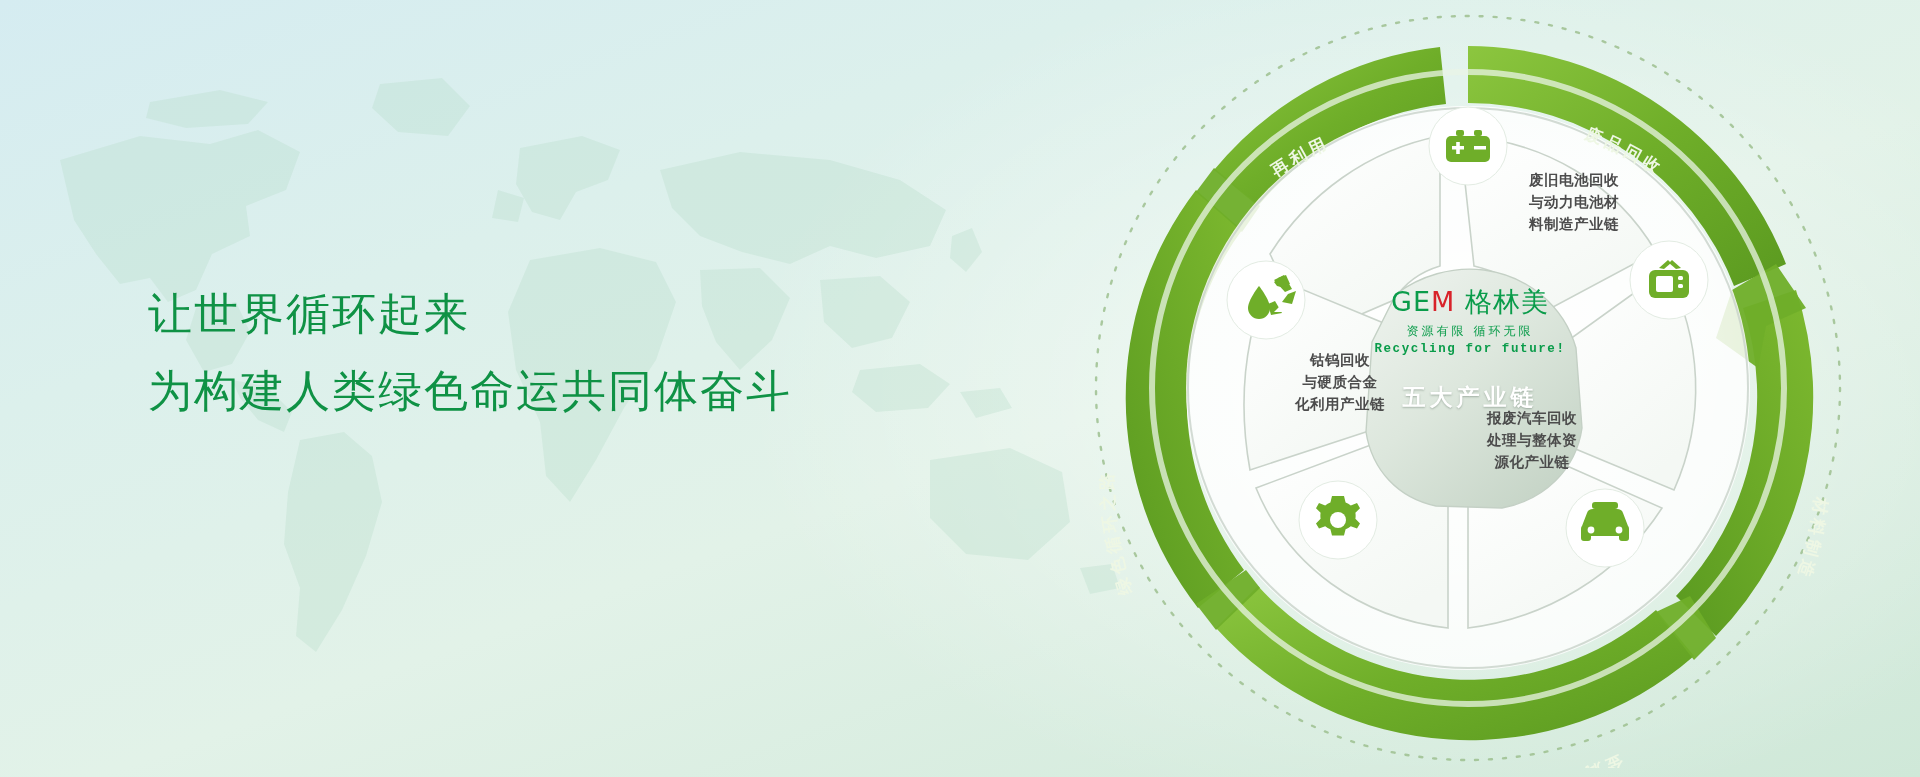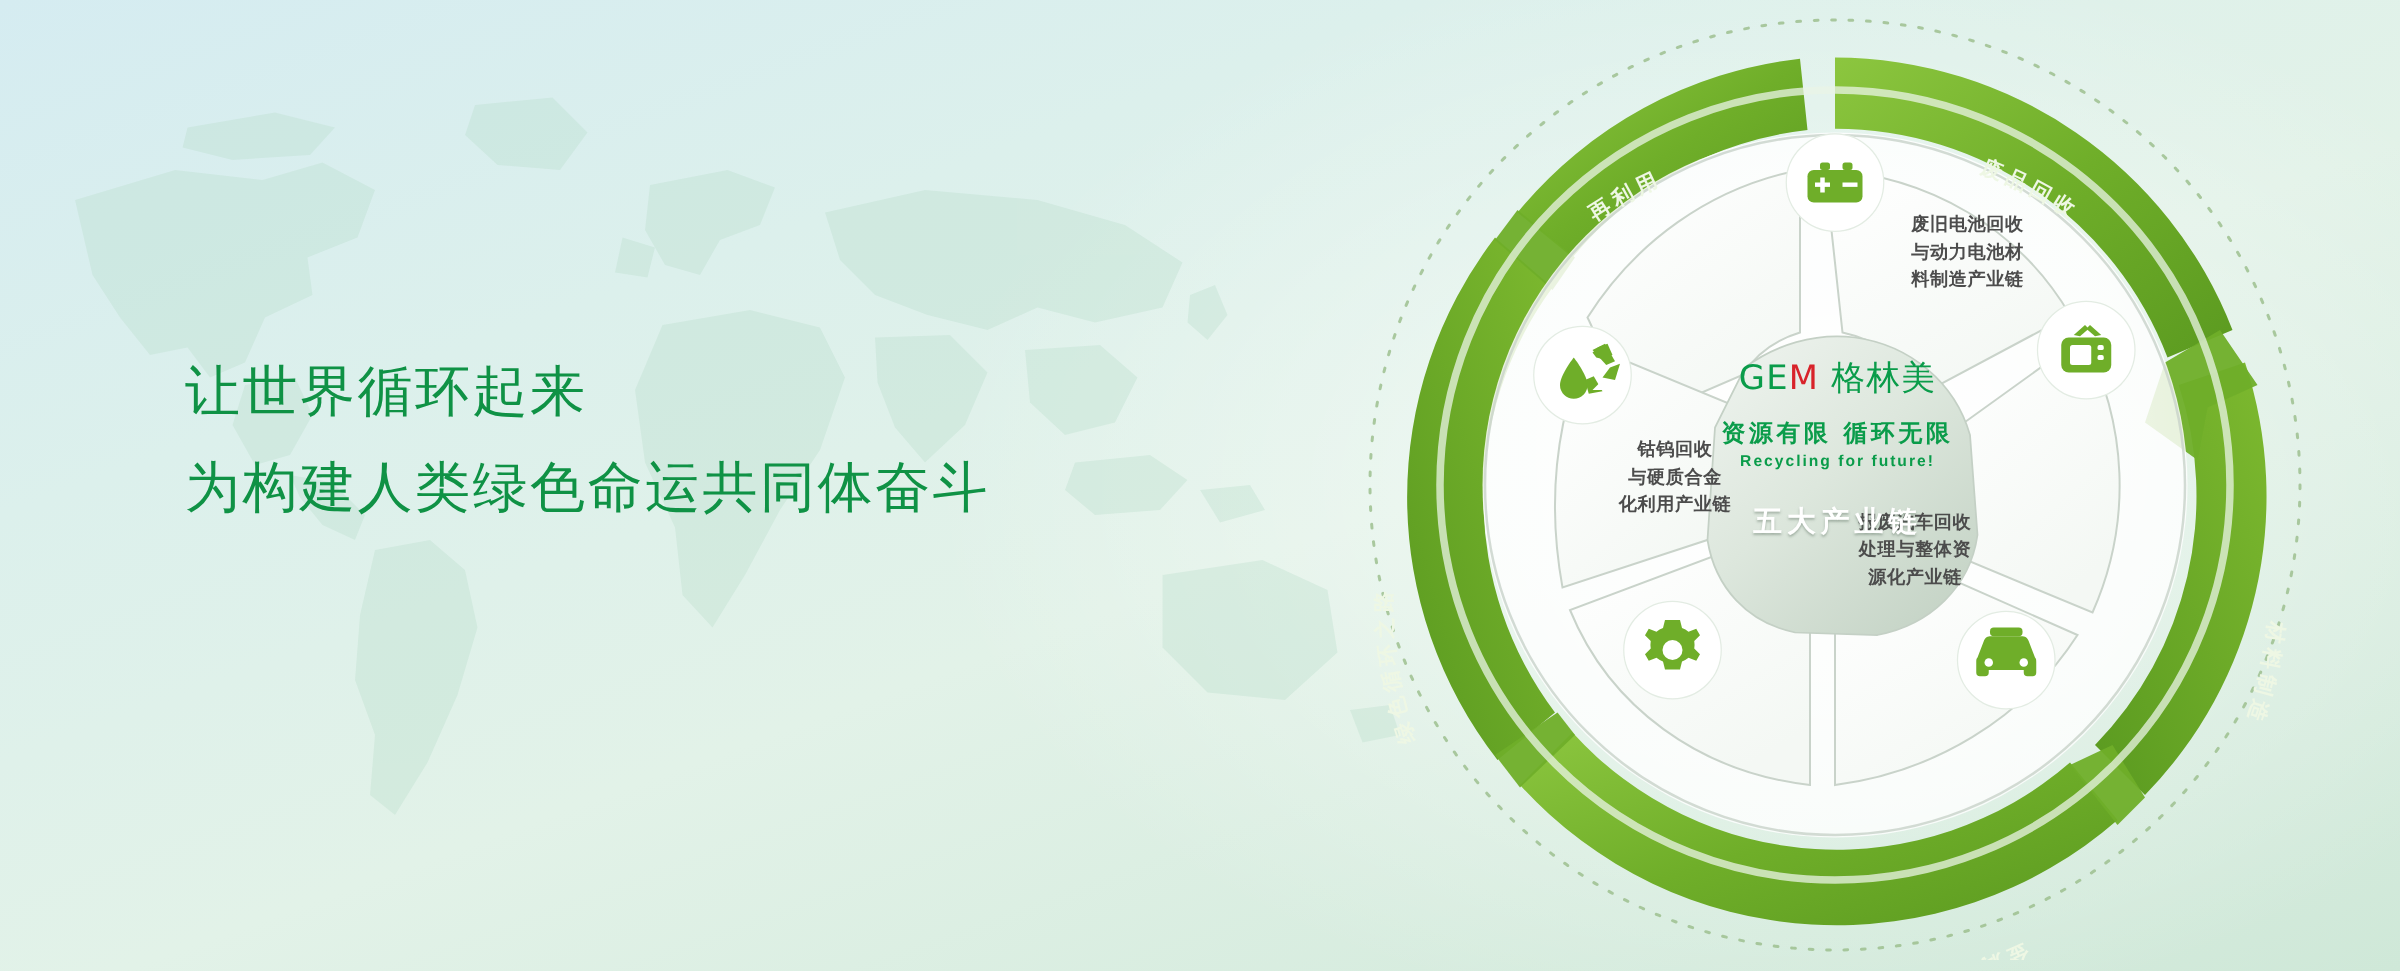--- a/index.html
+++ b/index.html
@@ -33,24 +33,24 @@
   .seg-label{
     position:absolute;color:#4c4c4c;font-size:14.5px;line-height:1.5;
     text-align:center;font-weight:700;letter-spacing:0.5px;
     font-family:Liberation Sans, sans-serif;
     white-space:pre-line;pointer-events:none;
   }
   .hub{position:absolute;text-align:center;pointer-events:none;}
   .hub-gem{font-size:27px;font-weight:400;color:#0a9c4a;letter-spacing:1px;
     font-family:"DejaVu Sans","Liberation Sans",sans-serif;}
   .hub-gem .red{color:#d8232a;}
-  .hub-cn{font-size:19px;font-weight:700;color:#0a9c4a;letter-spacing:3px;margin-top:14px;
+  .hub-cn{font-size:12px;font-weight:400;color:#0a9c4a;letter-spacing:3px;margin-top:3px;
     font-family:"DejaVu Sans","Liberation Sans",sans-serif;}
   .hub-en{font-size:12.5px;font-weight:700;color:#0a9c4a;letter-spacing:1.6px;margin-top:2px;
-    font-family:Liberation Sans, sans-serif;}
+    font-family:Liberation Mono, monospace;}
   .hub-five{font-size:23px;font-weight:800;color:#ffffff;letter-spacing:4px;margin-top:26px;
     font-family:"DejaVu Sans","Liberation Sans",sans-serif;
     text-shadow:0 1px 2px rgba(90,110,95,0.45);}
   .arc-txt{font-family:"DejaVu Sans","Liberation Sans",sans-serif;
     font-size:17px;font-weight:700;fill:#eef7e4;letter-spacing:4px;}
 </style>
 </head>
 <body>
 
 <div id="banner">

